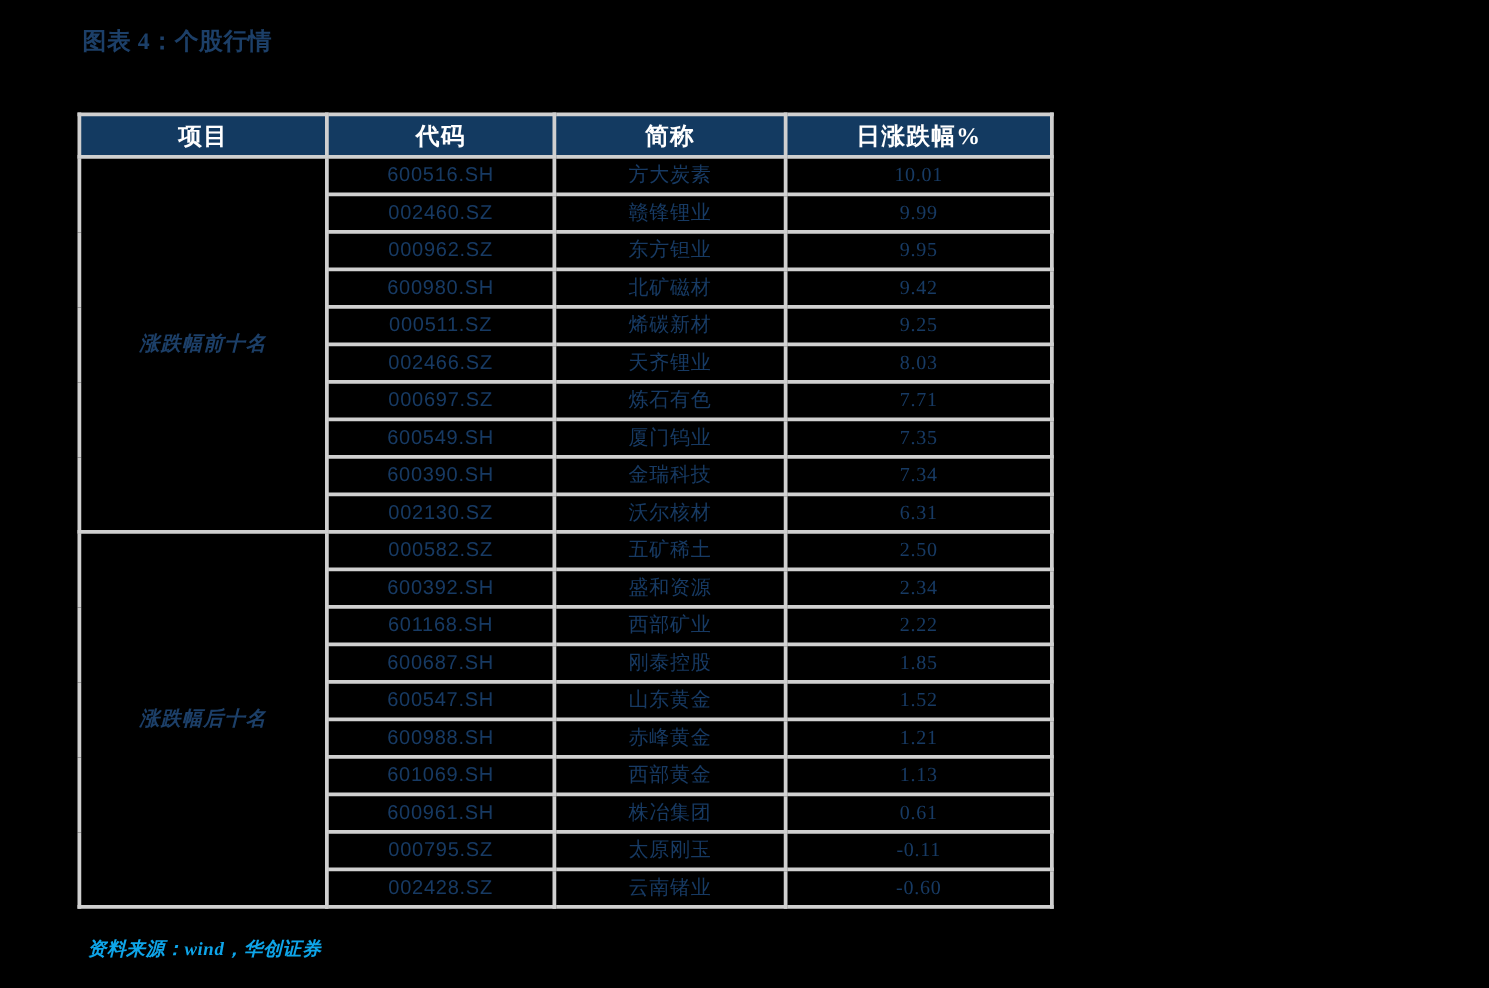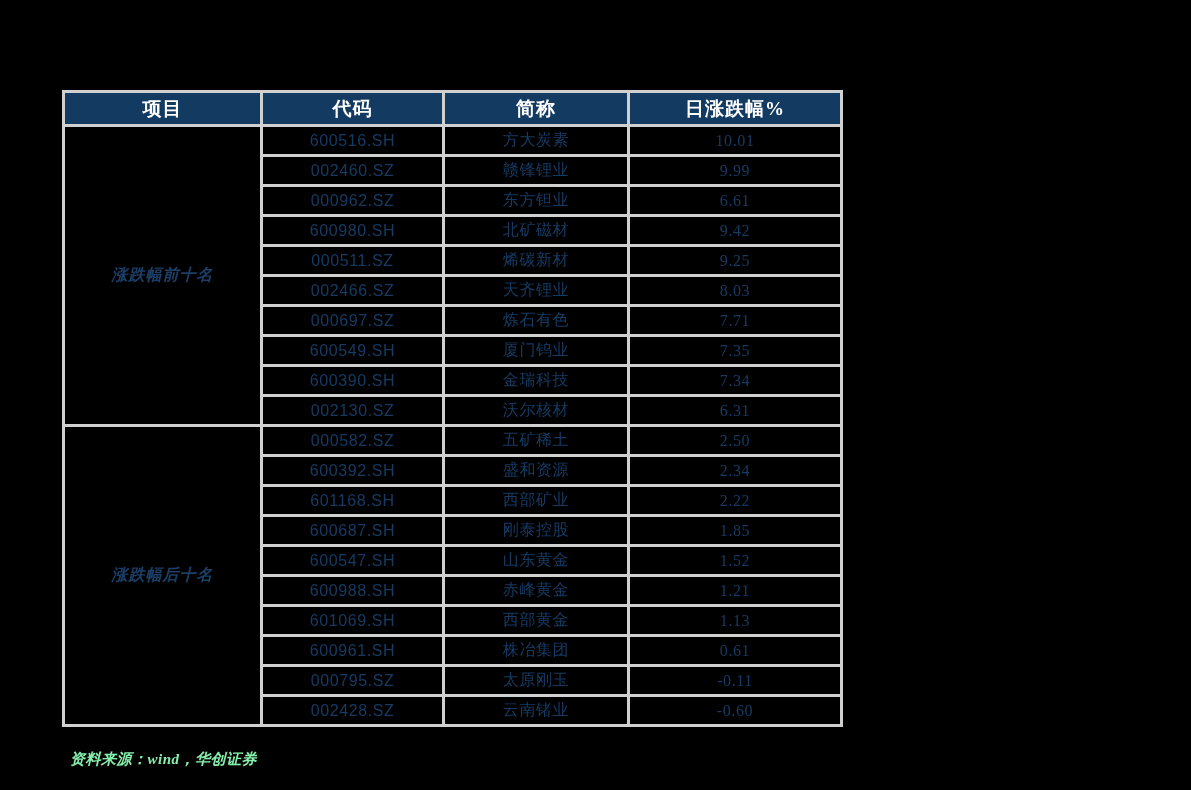--- a/index.html
+++ b/index.html
@@ -80,30 +80,31 @@
   td.name-cell  { font-family: Liberation Serif, serif; }
   td.chg-cell   { font-family: "Liberation Serif", "DejaVu Serif", serif; }
 
   .source-note {
     position: absolute;
     left: 70px;
     top: 750px;
     font-size: 15px;
     font-style: italic;
     font-weight: bold;
-    color: #86efac;
+    color: #0ea5e9;
     letter-spacing: 0.5px;
     white-space: nowrap;
   }
 </style>
 </head>
 <body>
 
 <div class="page">
 
+  <div class="chart-title">图表 4：个股行情</div>
 
   <div class="table-wrap">
     <table class="stock-table">
       <colgroup>
         <col class="c-item">
         <col class="c-code">
         <col class="c-name">
         <col class="c-chg">
       </colgroup>
       <thead>
@@ -123,21 +124,21 @@
           <td class="chg-cell">10.01</td>
         </tr>
         <tr>
           <td class="code-cell">002460.SZ</td>
           <td class="name-cell">赣锋锂业</td>
           <td class="chg-cell">9.99</td>
         </tr>
         <tr>
           <td class="code-cell">000962.SZ</td>
           <td class="name-cell">东方钽业</td>
-          <td class="chg-cell">6.61</td>
+          <td class="chg-cell">9.95</td>
         </tr>
         <tr>
           <td class="code-cell">600980.SH</td>
           <td class="name-cell">北矿磁材</td>
           <td class="chg-cell">9.42</td>
         </tr>
         <tr>
           <td class="code-cell">000511.SZ</td>
           <td class="name-cell">烯碳新材</td>
           <td class="chg-cell">9.25</td>

